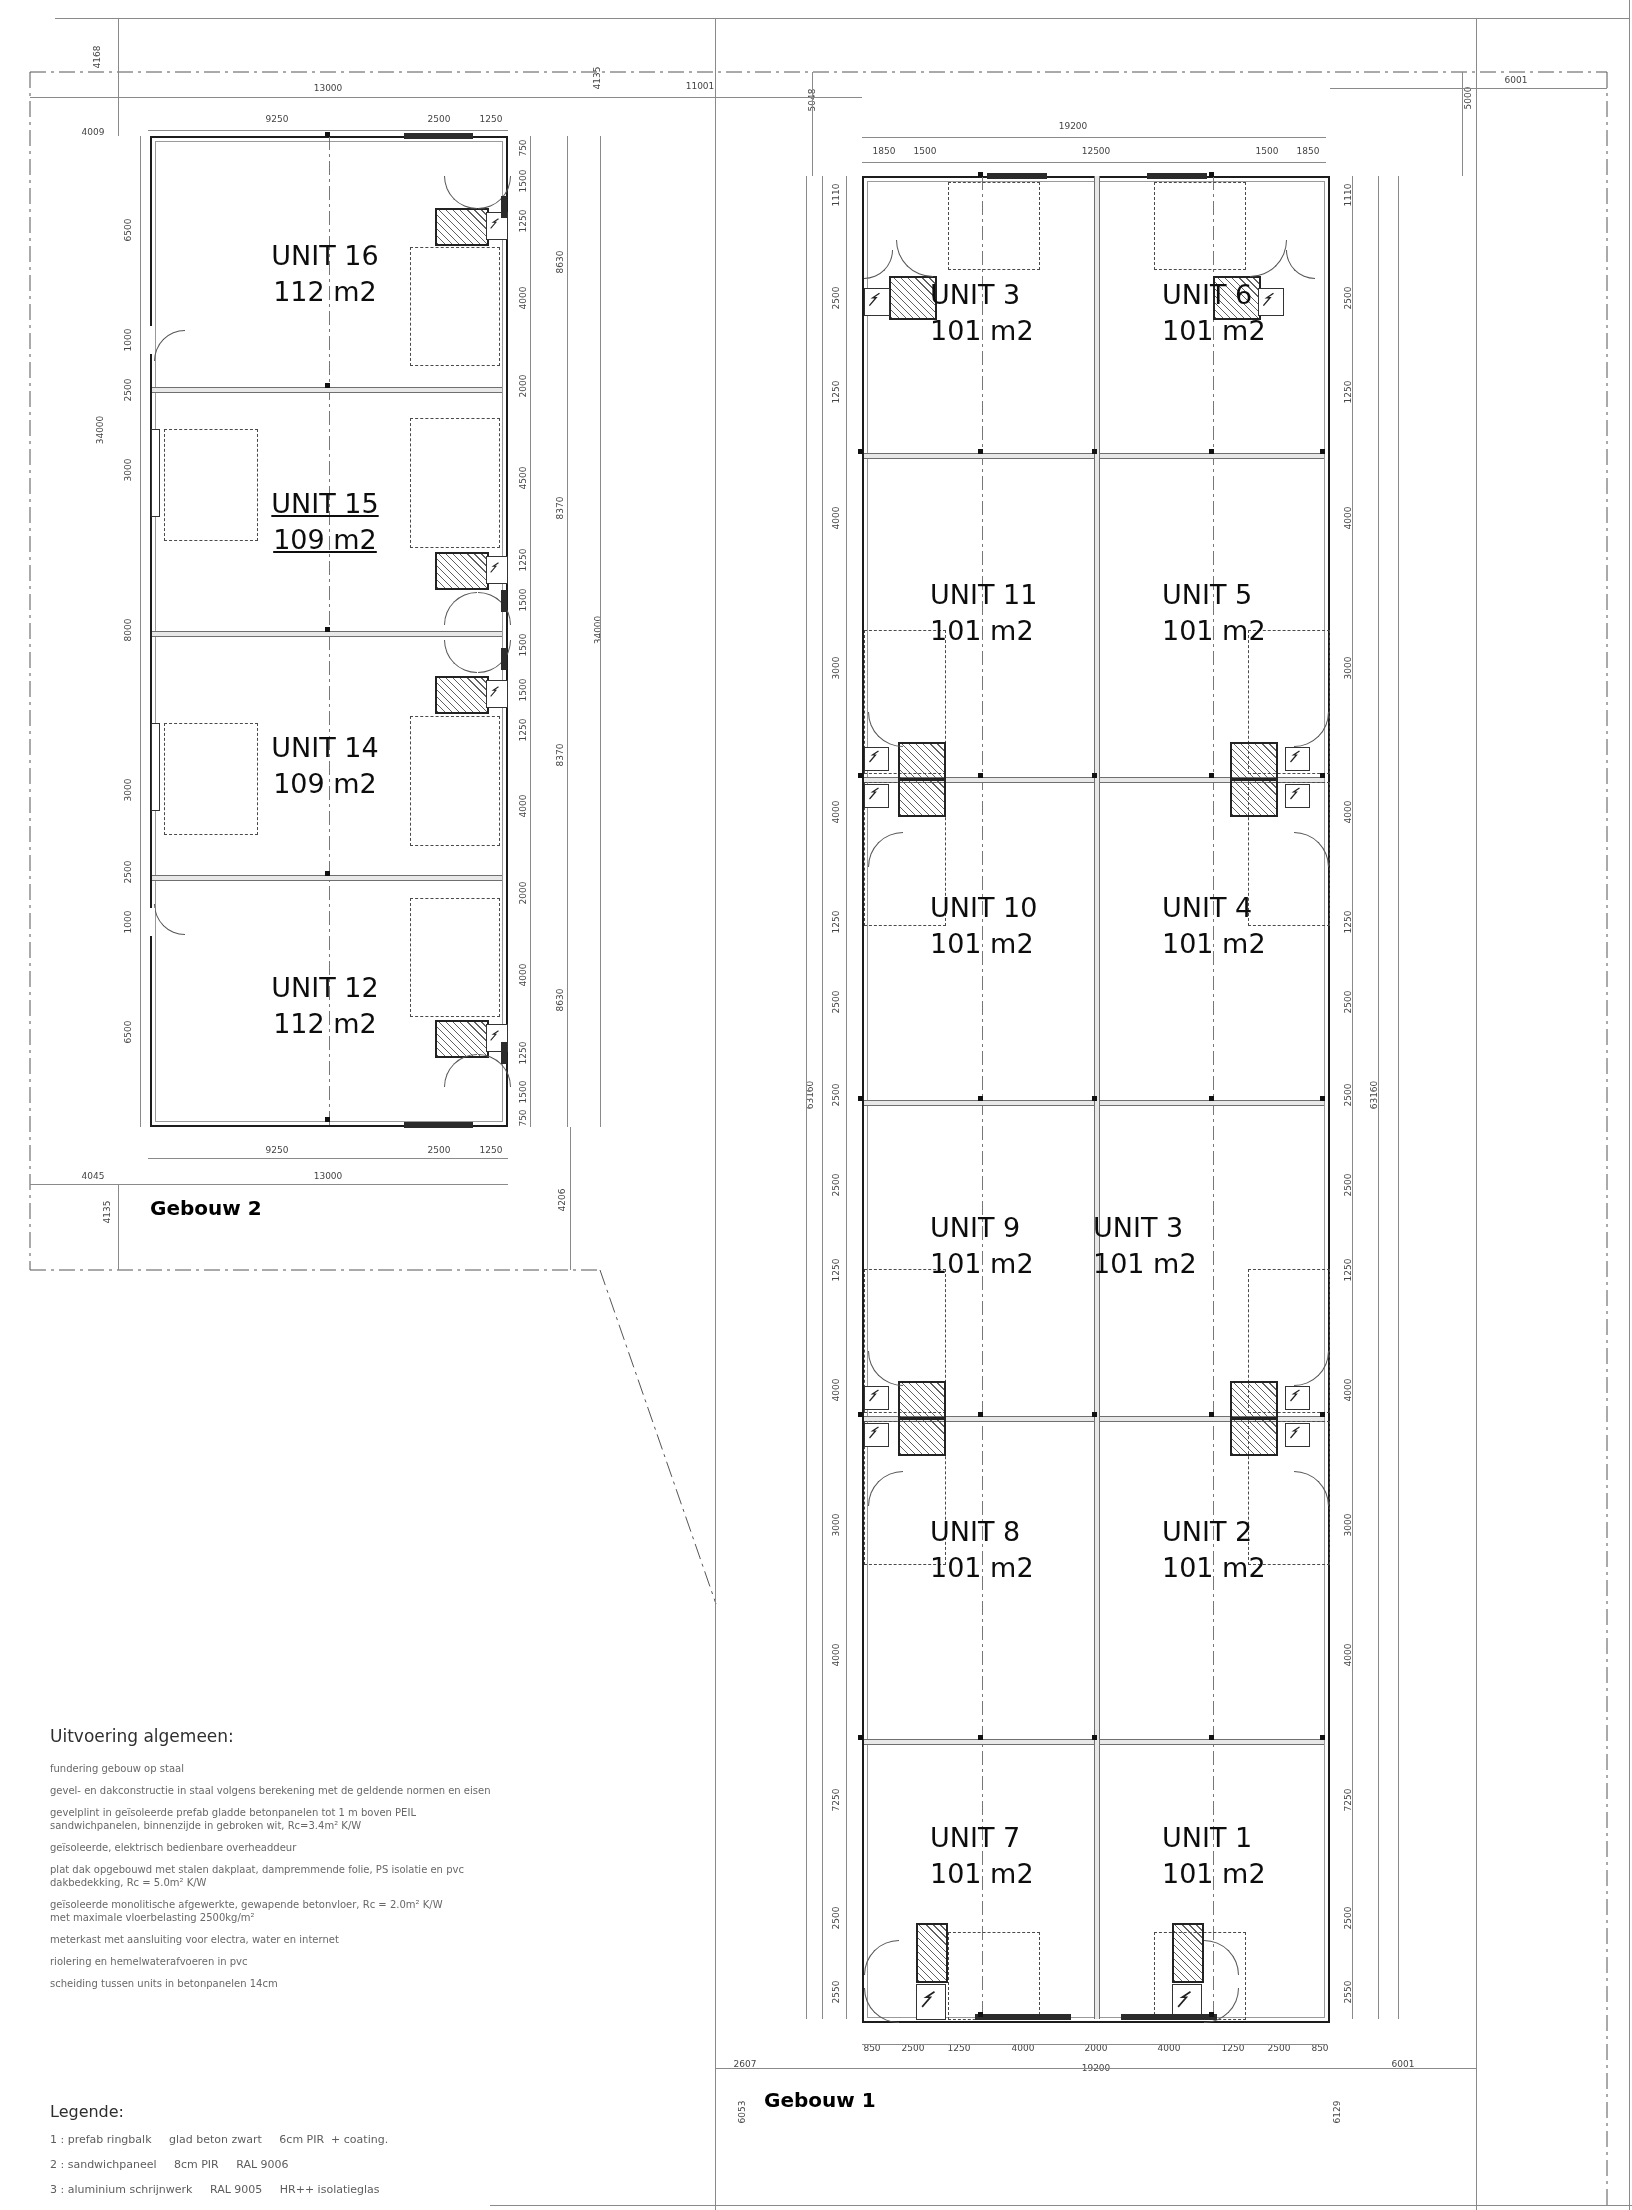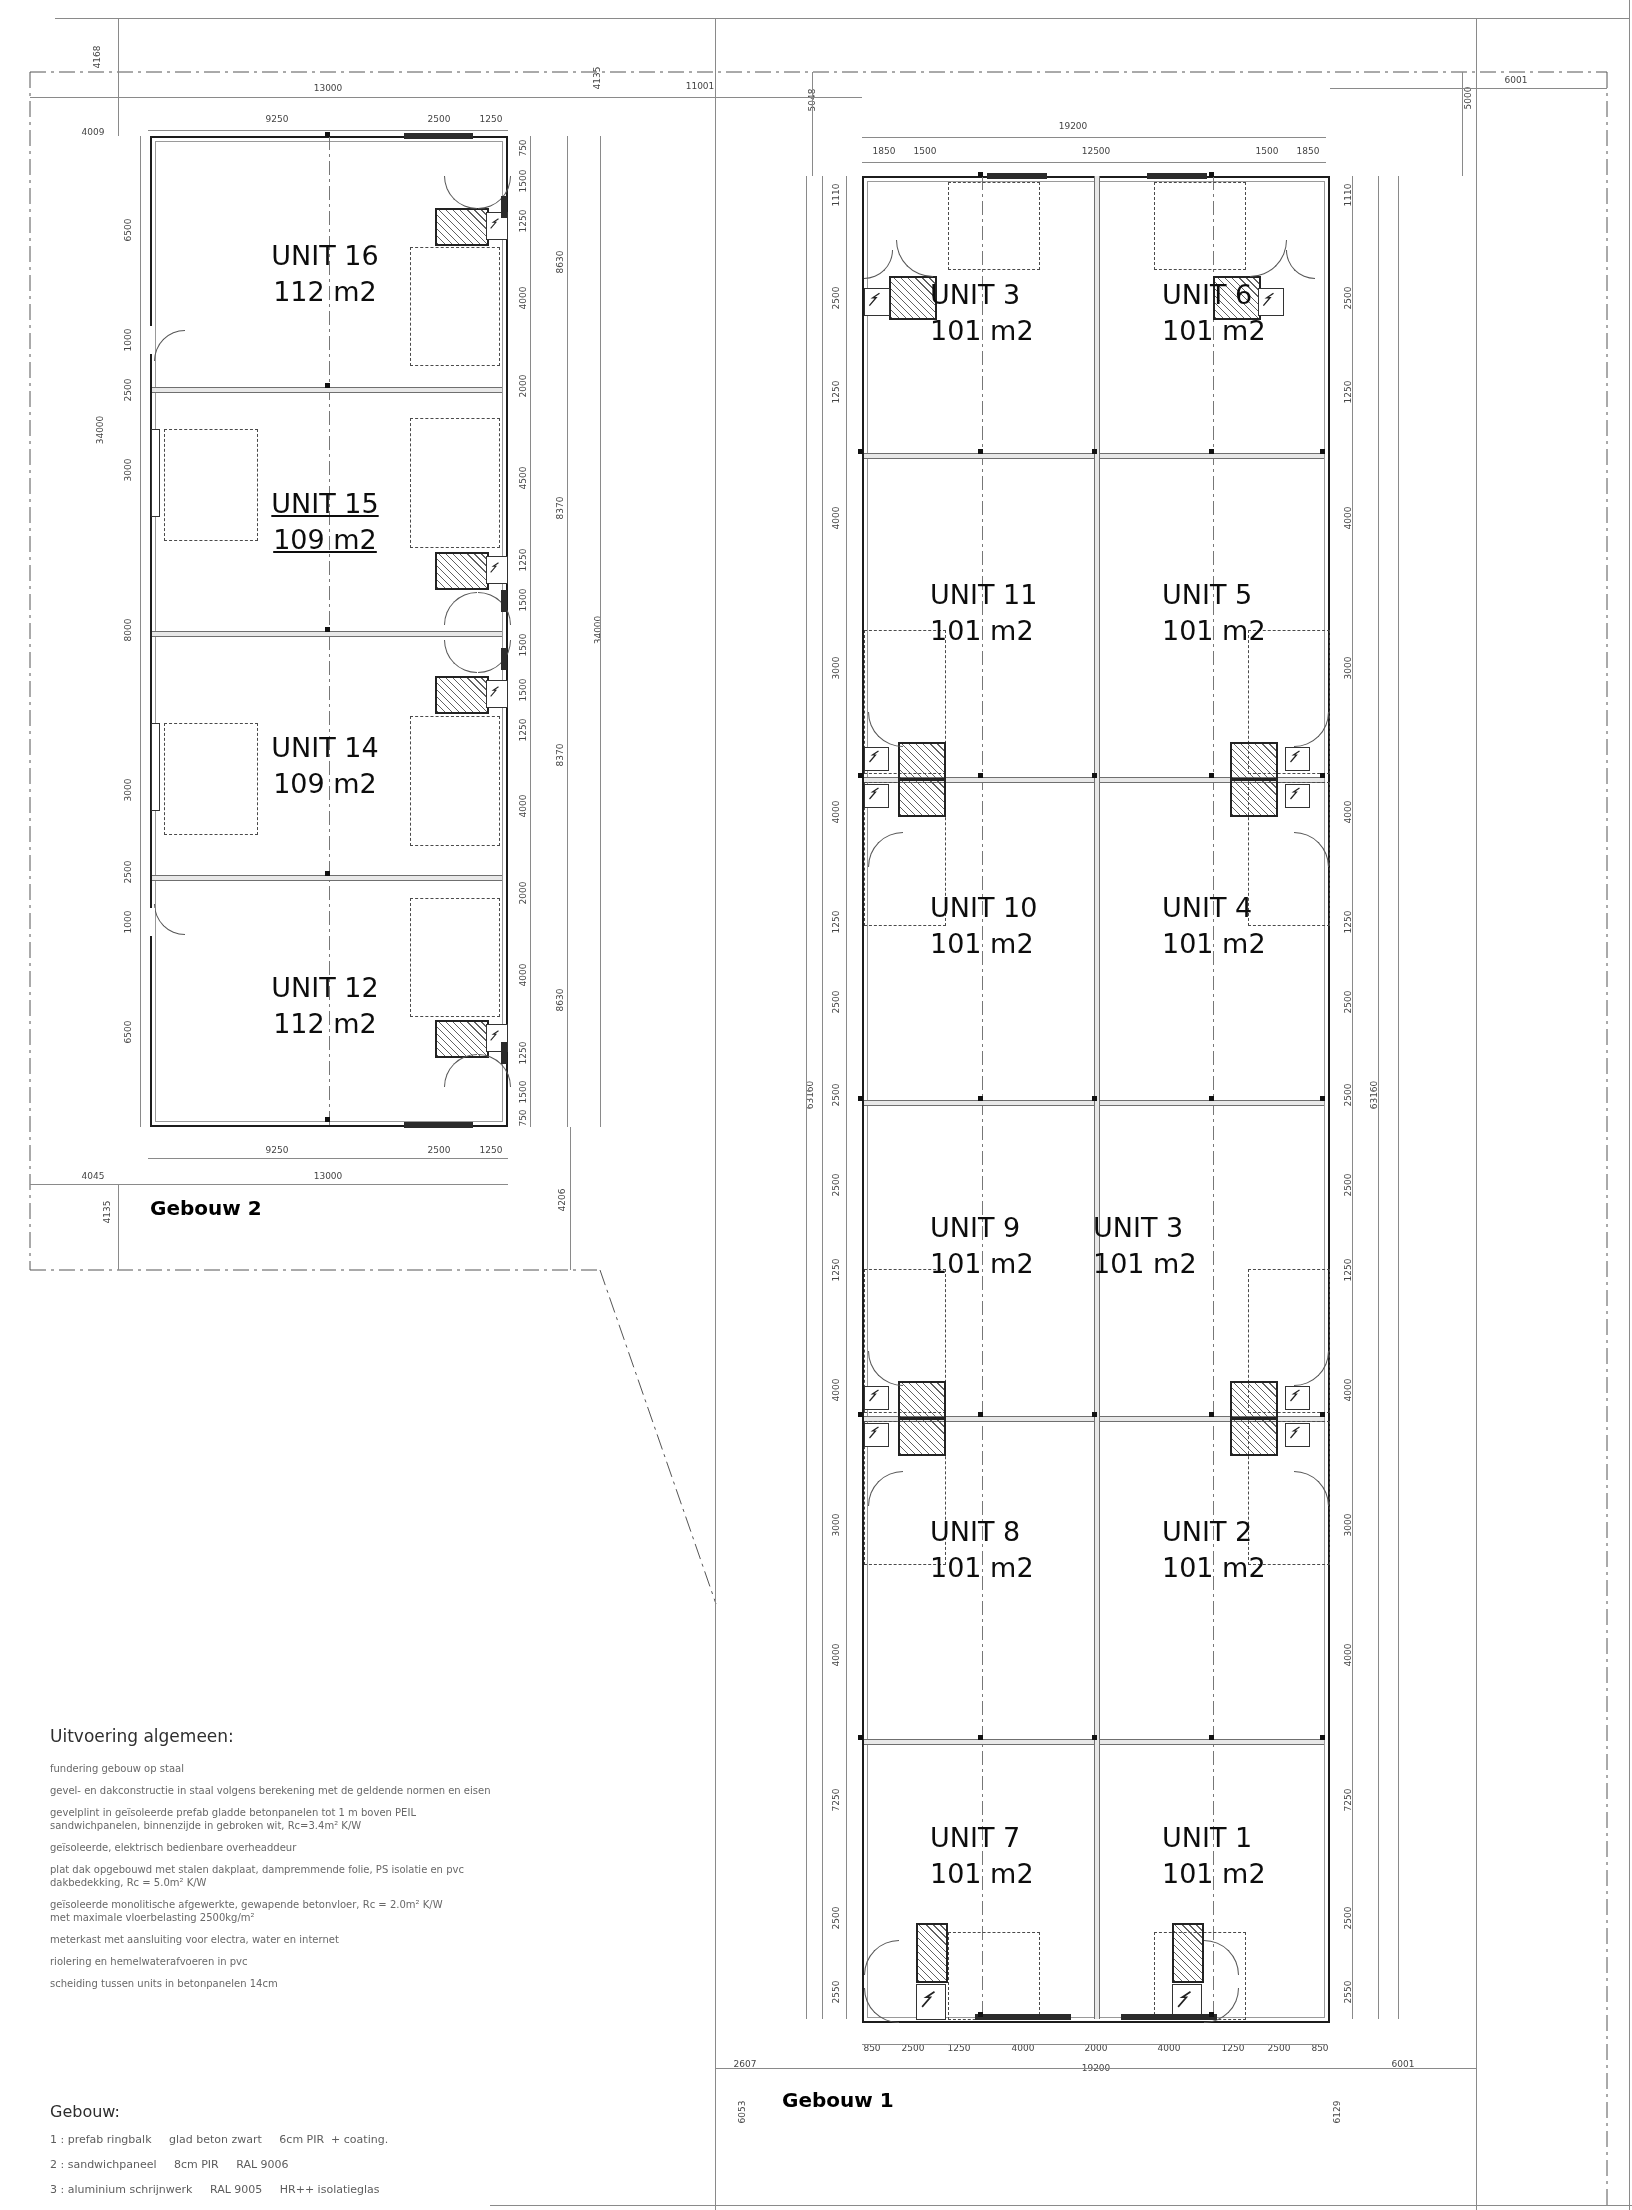--- a/index.html
+++ b/index.html
@@ -76,42 +76,42 @@
 
   <div class="bld" style="left:150px;top:136px;width:354px;height:987px;">
     <div class="inner"></div>
   </div>
 
   <div class="bld" style="left:862px;top:176px;width:464px;height:1843px;">
     <div class="inner"></div>
   </div>
 
   <div class="btitle" style="left:150px;top:1196px;">Gebouw 2</div>
-  <div class="btitle" style="left:782px;top:2088px;">Gebouw 1</div>
+  <div class="btitle" style="left:764px;top:2088px;">Gebouw 1</div>
 
   <div id="notes">
     <div class="hd">Uitvoering algemeen:</div>
     <div id="notes-list">
         <div class="p">fundering gebouw op staal</div>
         <div class="p">gevel- en dakconstructie in staal volgens berekening met de geldende normen en eisen</div>
         <div class="p">gevelplint in geïsoleerde prefab gladde betonpanelen tot 1 m boven PEIL
 sandwichpanelen, binnenzijde in gebroken wit, Rc=3.4m² K/W</div>
         <div class="p">geïsoleerde, elektrisch bedienbare overheaddeur</div>
         <div class="p">plat dak opgebouwd met stalen dakplaat, dampremmende folie, PS isolatie en pvc
 dakbedekking, Rc = 5.0m² K/W</div>
         <div class="p">geïsoleerde monolitische afgewerkte, gewapende betonvloer, Rc = 2.0m² K/W
 met maximale vloerbelasting 2500kg/m²</div>
         <div class="p">meterkast met aansluiting voor electra, water en internet</div>
         <div class="p">riolering en hemelwaterafvoeren in pvc</div>
         <div class="p">scheiding tussen units in betonpanelen 14cm</div>
       </div>
   </div>
 
   <div id="legend">
-    <div class="hd">Gebouw:</div>
+    <div class="hd">Legende:</div>
     <div id="legend-list">
         <div class="it">1 : prefab ringbalk     glad beton zwart     6cm PIR  + coating.</div>
         <div class="it">2 : sandwichpaneel     8cm PIR     RAL 9006</div>
         <div class="it">3 : aluminium schrijnwerk     RAL 9005     HR++ isolatieglas</div>
         <div class="it">4 : sectionaalpoort     RAL 9006</div>
       </div>
   </div>
 
   <div id="gen">
       <div class="dim" style="left: 93px; top: 88px; margin-top: 44px;">4009</div>

